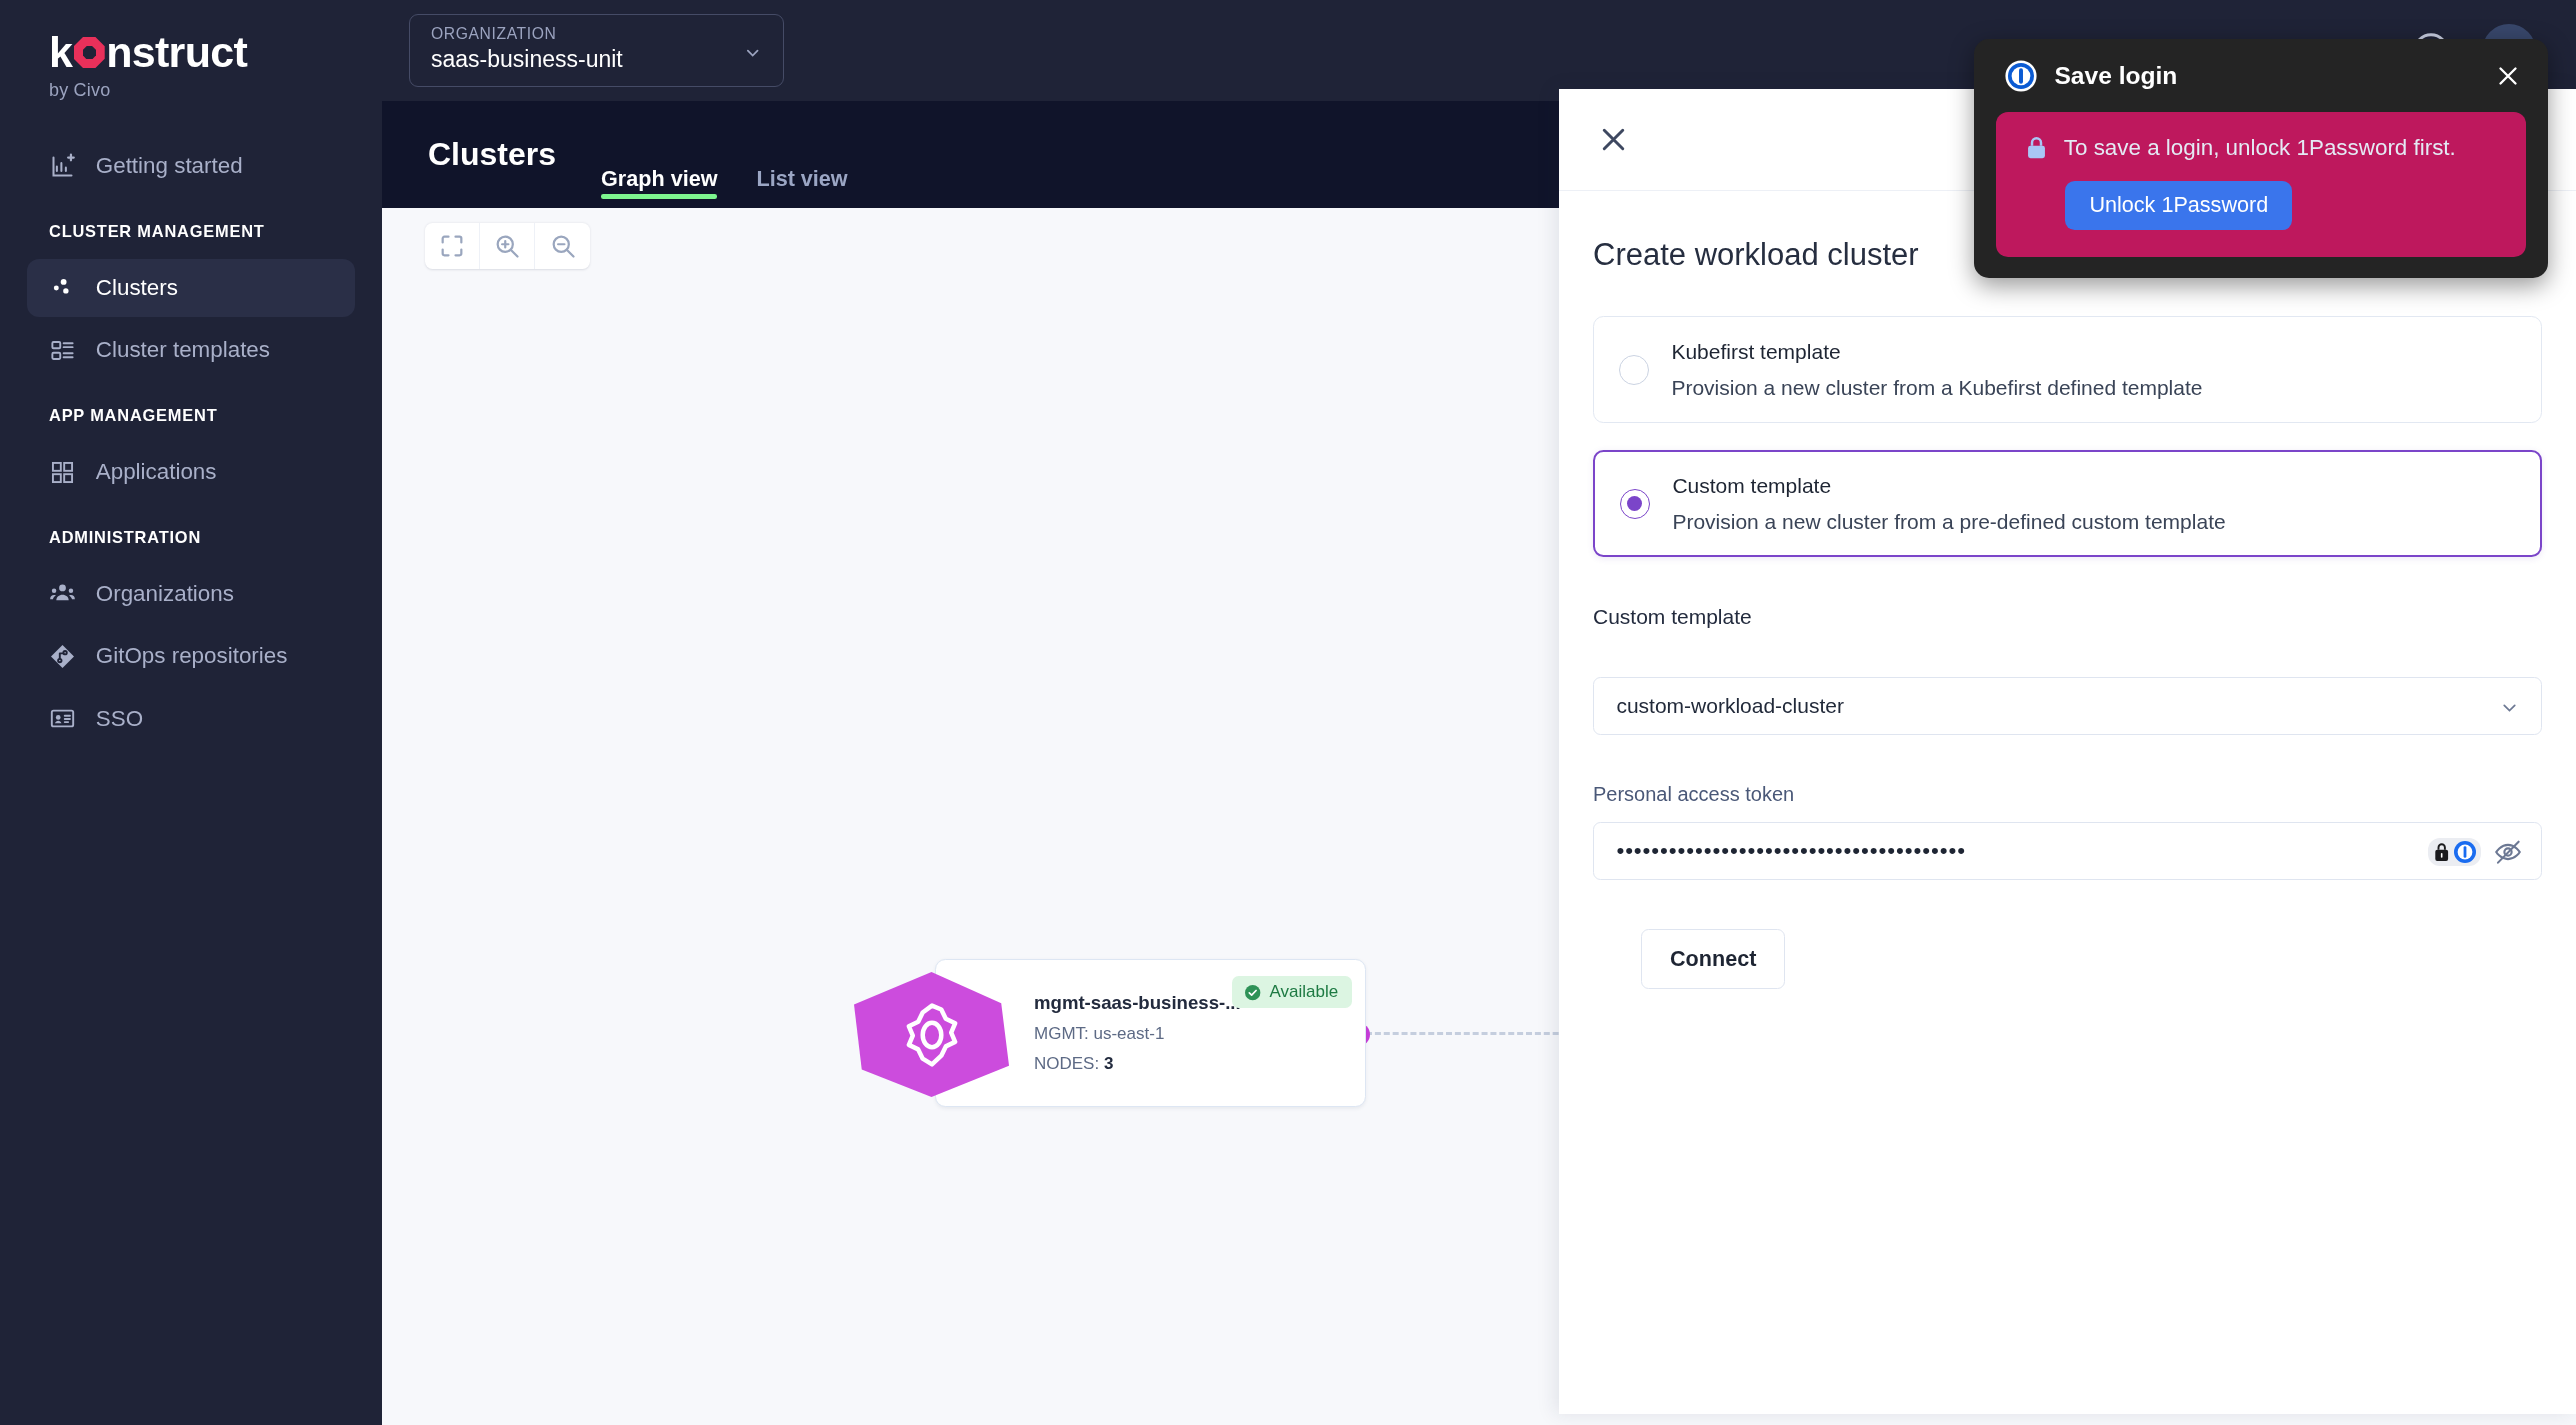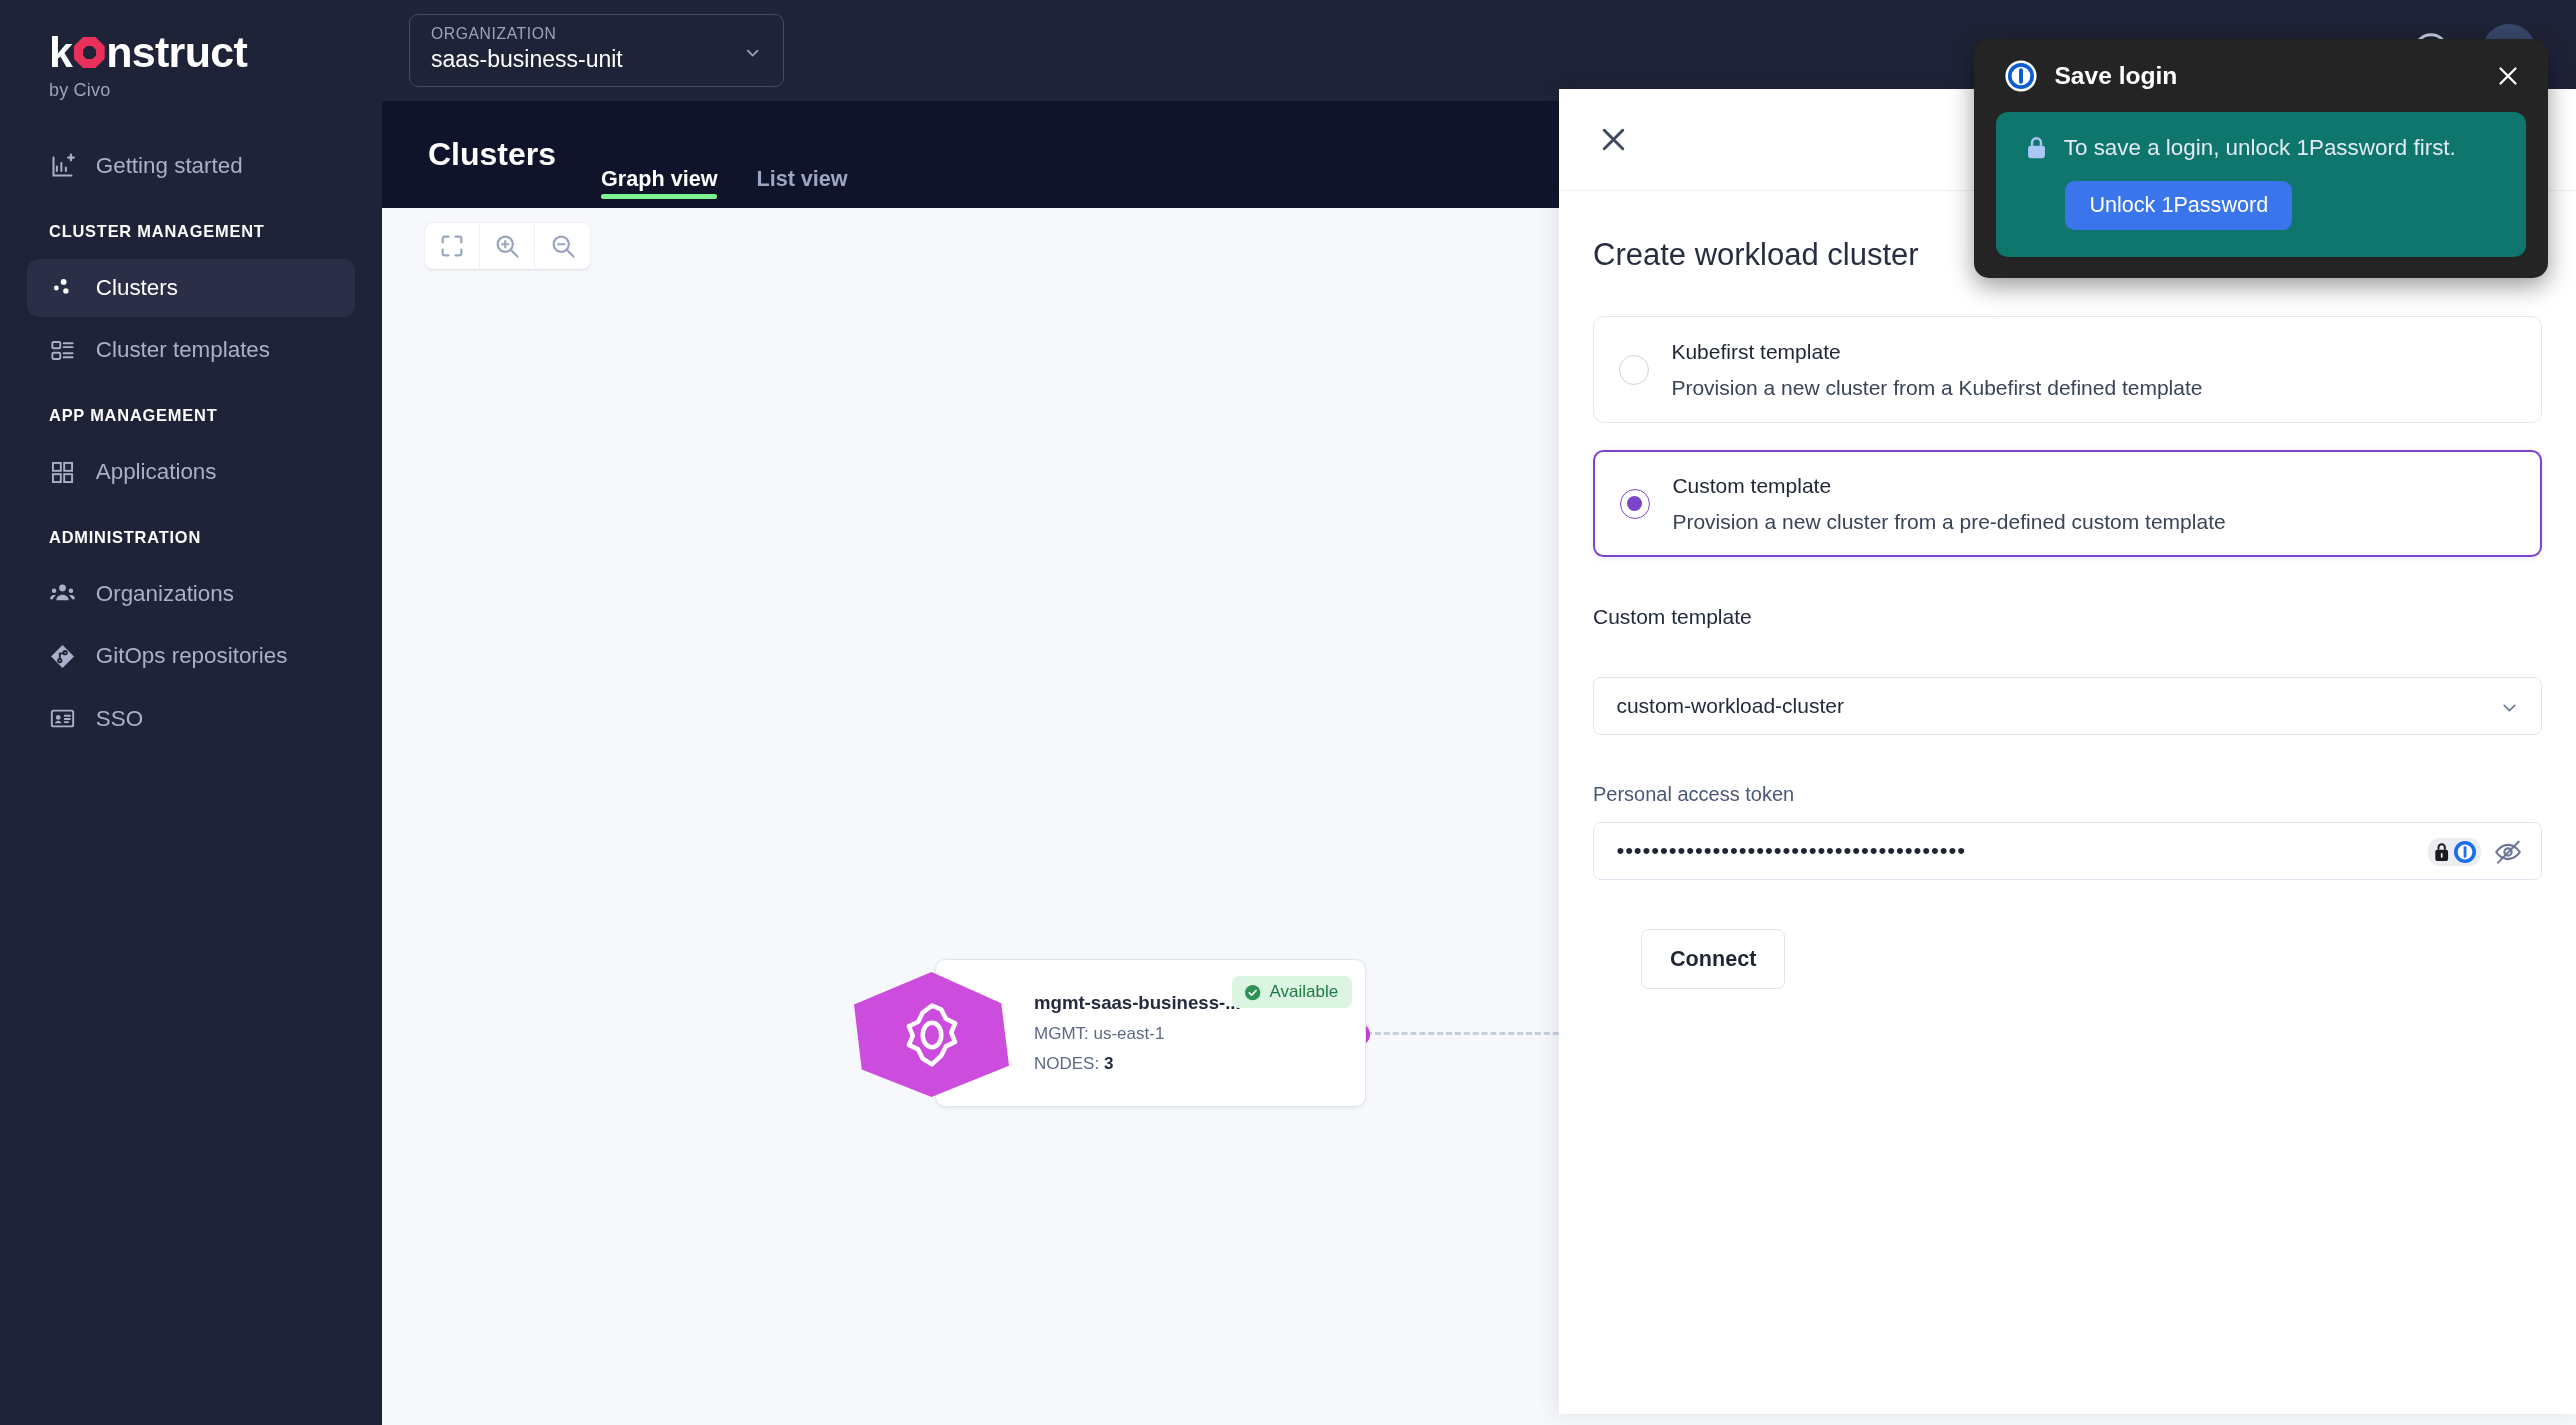--- a/index.html
+++ b/index.html
@@ -305,21 +305,21 @@
   }
   .toast-ico { width: 34px; height: 34px; flex: 0 0 34px; }
   .toast-ico svg { width: 34px; height: 34px; display: block; }
   .toast-title {
     font-size: 24.6px; font-weight: bold; color: #FFFFFF;
     margin-left: 16.4px; flex: 1;
   }
   .toast-x { width: 30px; height: 30px; cursor: pointer; }
   .toast-x svg { width: 30px; height: 30px; display: block; }
   .toast-card {
-    margin: 0 22.4px; background: #0f766e;
+    margin: 0 22.4px; background: #be185d;
     border-radius: 12px; padding: 22.4px 27px 27px 27px;
   }
   .toast-row { display: flex; align-items: center; gap: 13.4px; }
   .lock-ico { width: 27px; height: 27px; flex: 0 0 27px; }
   .lock-ico svg { width: 27px; height: 27px; display: block; }
   .toast-msg { font-size: 22.4px; color: #E4EAF4; }
   .toast-btn {
     margin: 19.4px 0 0 42px;
     display: inline-flex; align-items: center; justify-content: center;
     height: 49px; padding: 0 24px;

